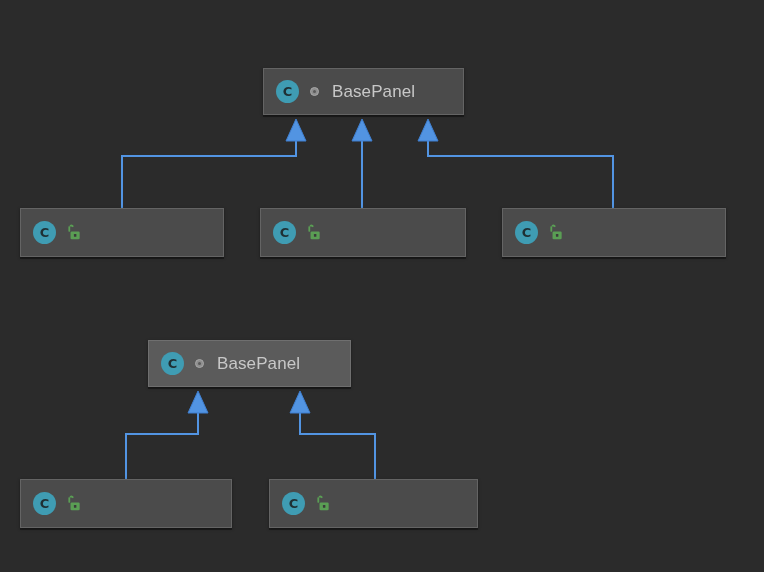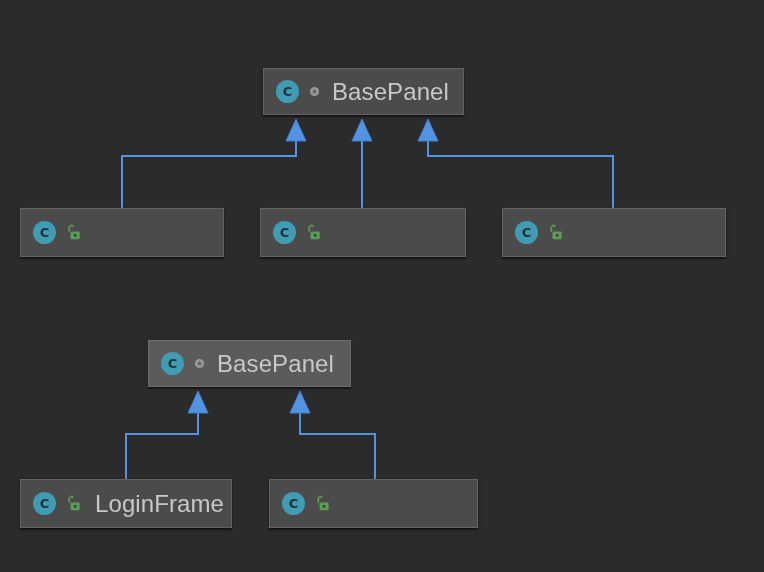--- a/index.html
+++ b/index.html
@@ -78,21 +78,21 @@
   .icon-public {
     width: 17px;
     height: 17px;
     margin-left: 9px;
     flex: 0 0 auto;
     display: block;
   }
   .node-label {
     margin-left: 13px;
     color: #c8c8c8;
-    font-size: 24px;
+    font-size: 17px;
     font-family: "Liberation Sans", sans-serif;
     letter-spacing: 0.1px;
     white-space: nowrap;
     flex: 1 1 auto;
   }
 </style>
 </head>
 <body>
 
 <div id="canvas">
@@ -185,21 +185,20 @@
   <div class="uml-node" style="left:20px; top:479px; width:212px; height:49px;">
     <span class="node-icons">
       <span class="icon-class">C</span>
       <svg class="icon-public" viewBox="0 0 16 16">
         <path d="M4.3 1.1 A3 3 0 0 1 8.4 2.1 L6.9 3.0 A1.3 1.3 0 0 0 5.1 2.6 Z" fill="#5a9e54"></path>
         <rect x="3.2" y="2.0" width="1.7" height="5.2" rx="0.5" fill="#5a9e54"></rect>
         <rect x="5.2" y="7.0" width="8.6" height="7.4" rx="1.2" fill="#5a9e54"></rect>
         <rect x="8.4" y="9.4" width="2.3" height="2.6" rx="0.5" fill="#3b3b3b"></rect>
       </svg>
     </span>
-    <span class="node-label">LoginFrame</span>
   </div>
 
   <div class="uml-node" style="left:269px; top:479px; width:209px; height:49px;">
     <span class="node-icons">
       <span class="icon-class">C</span>
       <svg class="icon-public" viewBox="0 0 16 16">
         <path d="M4.3 1.1 A3 3 0 0 1 8.4 2.1 L6.9 3.0 A1.3 1.3 0 0 0 5.1 2.6 Z" fill="#5a9e54"></path>
         <rect x="3.2" y="2.0" width="1.7" height="5.2" rx="0.5" fill="#5a9e54"></rect>
         <rect x="5.2" y="7.0" width="8.6" height="7.4" rx="1.2" fill="#5a9e54"></rect>
         <rect x="8.4" y="9.4" width="2.3" height="2.6" rx="0.5" fill="#3b3b3b"></rect>

